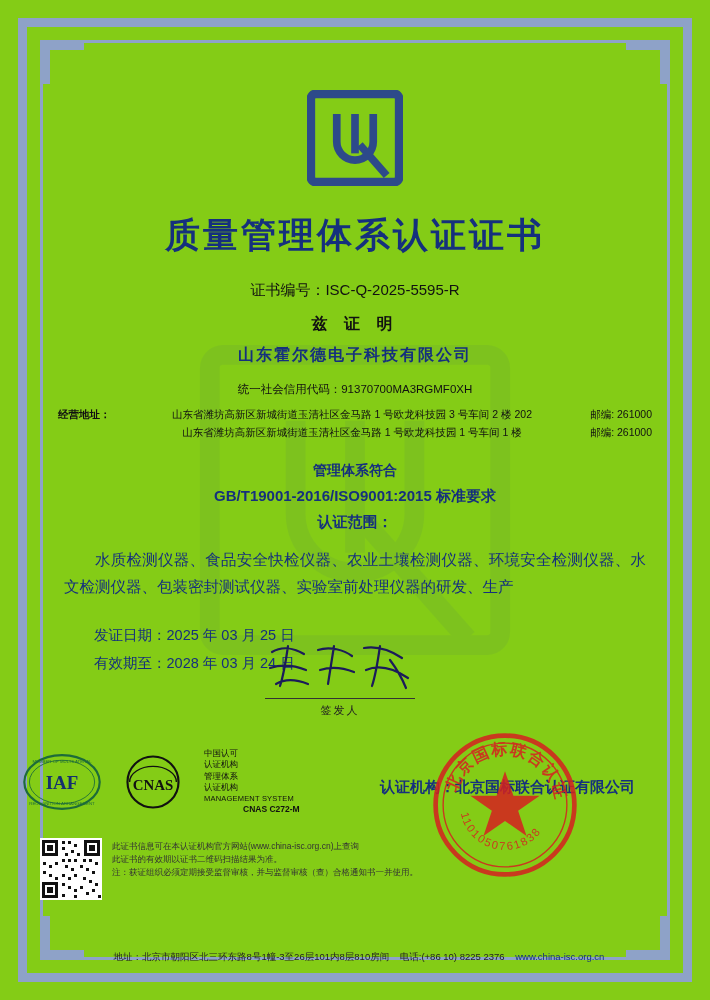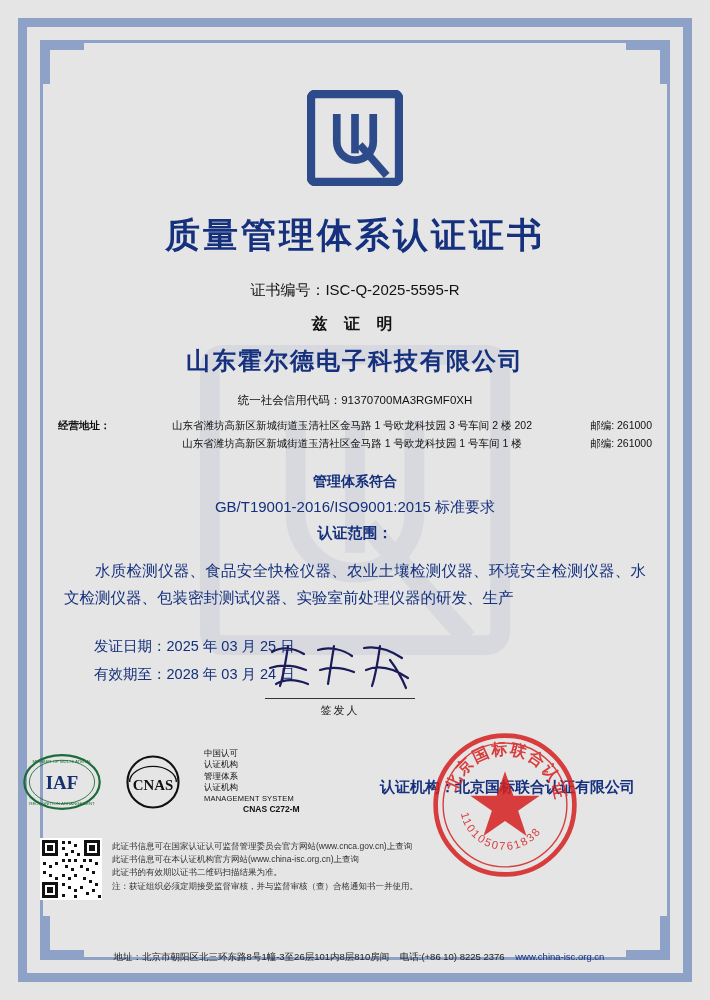--- a/index.html
+++ b/index.html
@@ -6,21 +6,21 @@
   body{
     width:710px;height:1000px;
     background:#ffffff;
     font-family:"Liberation Sans","DejaVu Sans",sans-serif;
     color:#1a1a1a;
     overflow:hidden;
   }
   .page{
     position:relative;
     width:710px;height:1000px;
-    background:#e5e5e5;
+    background:#84cc16;
     box-sizing:border-box;
   }
   
   .frame-outer{
     position:absolute;left:18px;top:18px;right:18px;bottom:18px;
     border:9px solid #8ea2c8;
   }
   .frame-inner{
     position:absolute;left:40px;top:40px;right:40px;bottom:40px;
     border:3px solid #8ea2c8;
@@ -67,21 +67,21 @@
   }
   .hereby{
     margin-top:14px;
     font-size:16px;
     font-weight:bold;
     letter-spacing:6px;
     color:#111;
   }
   .company{
     margin-top:10px;
-    font-size:24px;
+    font-size:16px;
     font-weight:bold;
     letter-spacing:2px;
     color:#15307d;
     font-family:"Liberation Serif","DejaVu Serif",serif;
   }
   .credit-code{
     margin-top:16px;
     font-size:11.5px;
     color:#111;
   }
@@ -101,20 +101,21 @@
   .conform{
     margin-top:20px;
     font-size:14px;
     font-weight:bold;
     color:#15307d;
   }
   .standard{
     margin-top:7px;
     font-size:15px;
     color:#15307d;
+    font-weight:bold;
   }
   .scope-label{
     margin-top:7px;
     font-size:15px;
     font-weight:bold;
     color:#15307d;
   }
   .scope-text{
     margin:14px 6px 0 6px;
     font-size:15.5px;
@@ -352,21 +353,20 @@
       <rect x="22" y="56" width="3" height="3"></rect>
         <rect x="34" y="57" width="3" height="3"></rect>
         <rect x="58" y="57" width="3" height="3"></rect>
       <rect x="3" y="33" width="3" height="3"></rect>
         <rect x="9" y="36" width="3" height="3"></rect>
         <rect x="15" y="39" width="3" height="3"></rect>
     </g>
   </svg>
 
   <div class="notes">
-    <div>此证书信息可在国家认证认可监督管理委员会官方网站(www.cnca.gov.cn)上查询</div>
     <div>此证书信息可在本认证机构官方网站(www.china-isc.org.cn)上查询</div>
     <div>此证书的有效期以证书二维码扫描结果为准。</div>
     <div>注：获证组织必须定期接受监督审核，并与监督审核（查）合格通知书一并使用。</div>
   </div>
 
   <div class="footer">
     <span>地址：北京市朝阳区北三环东路8号1幢-3至26层101内8层810房间</span>
     &nbsp;&nbsp;
     <span>电话:(+86 10) 8225 2376</span>
     &nbsp;&nbsp;

